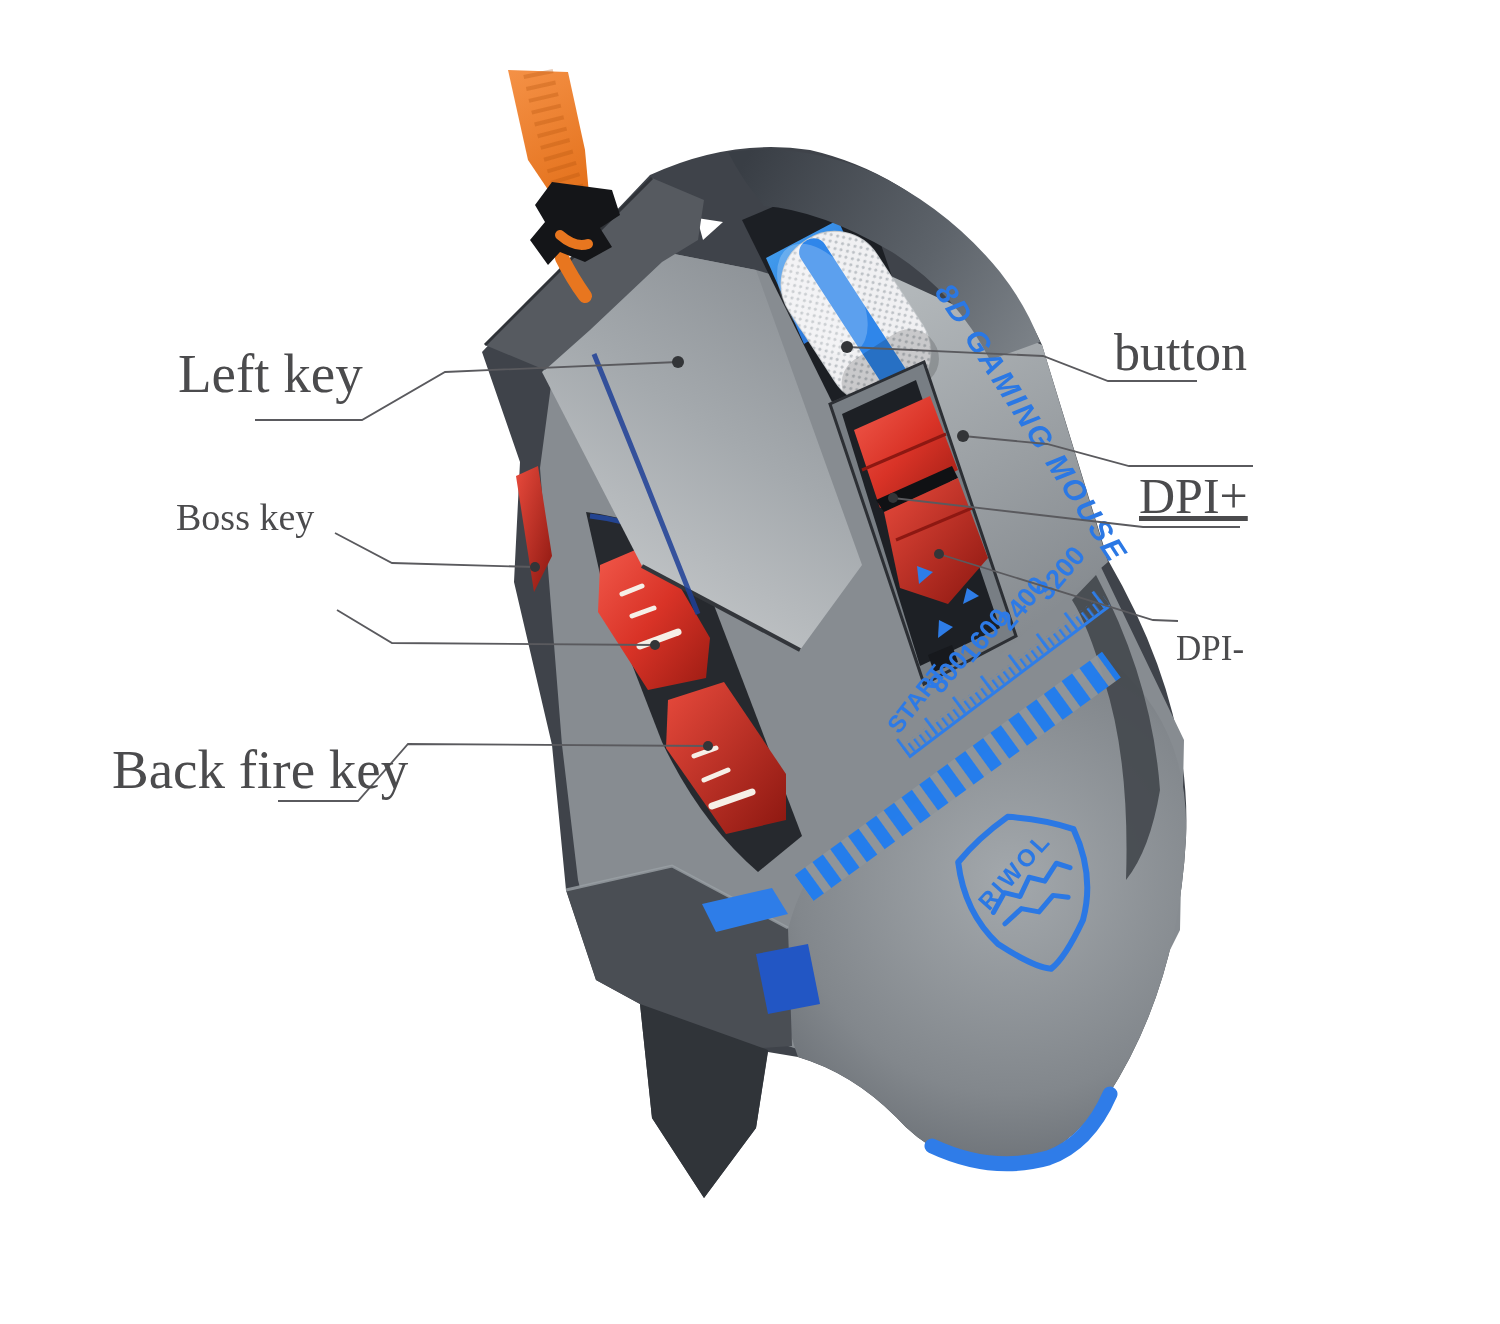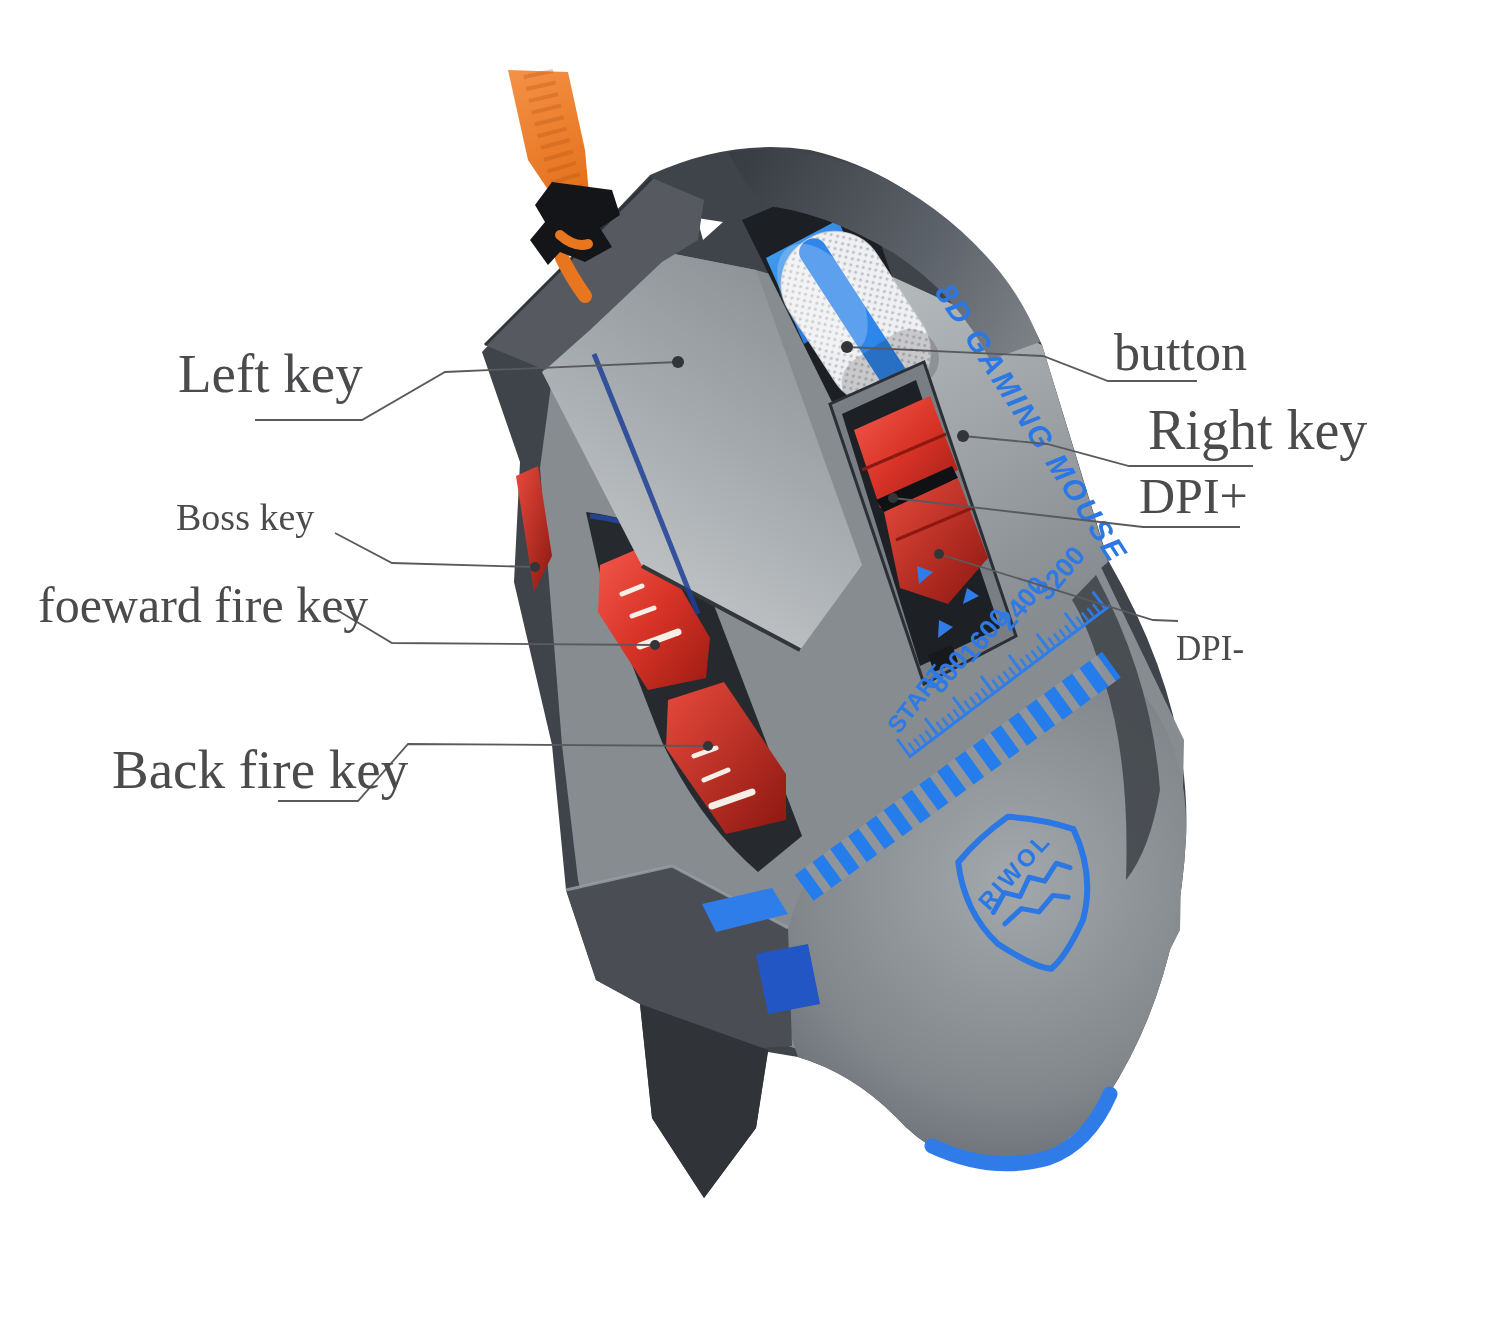--- a/index.html
+++ b/index.html
@@ -225,19 +225,17 @@
     <circle cx="893" cy="498" r="5"></circle>
     <circle cx="939" cy="554" r="5"></circle>
     <circle cx="535" cy="567" r="5"></circle>
     <circle cx="655" cy="645" r="5"></circle>
     <circle cx="708" cy="746" r="5"></circle>
   </g>
 </svg>
 
   <div class="label" style="left:178px; top:346px; font-size:55px;">Left key</div>
   <div class="label" style="left:1114px; top:327px; font-size:52px;text-align:right;">button</div>
-  <div class="label" style="left:1148px; top:402px; font-size:56px;">Right key</div>
-  <div class="label" style="left:1139px; top:471px; font-size:50px;">DPI+</div>
+  <div class="label" style="left:1139px; top:471px; font-size:50px;text-decoration:underline;">DPI+</div>
   <div class="label" style="left:1176px; top:631px; font-size:35px;">DPI-</div>
   <div class="label" style="left:176px; top:498px; font-size:38px;">Boss key</div>
-  <div class="label" style="left:38px; top:580px; font-size:50px;">foeward fire key</div>
   <div class="label" style="left:112px; top:742px; font-size:55px;">Back fire key</div>
 </div>
 
 </body></html>

